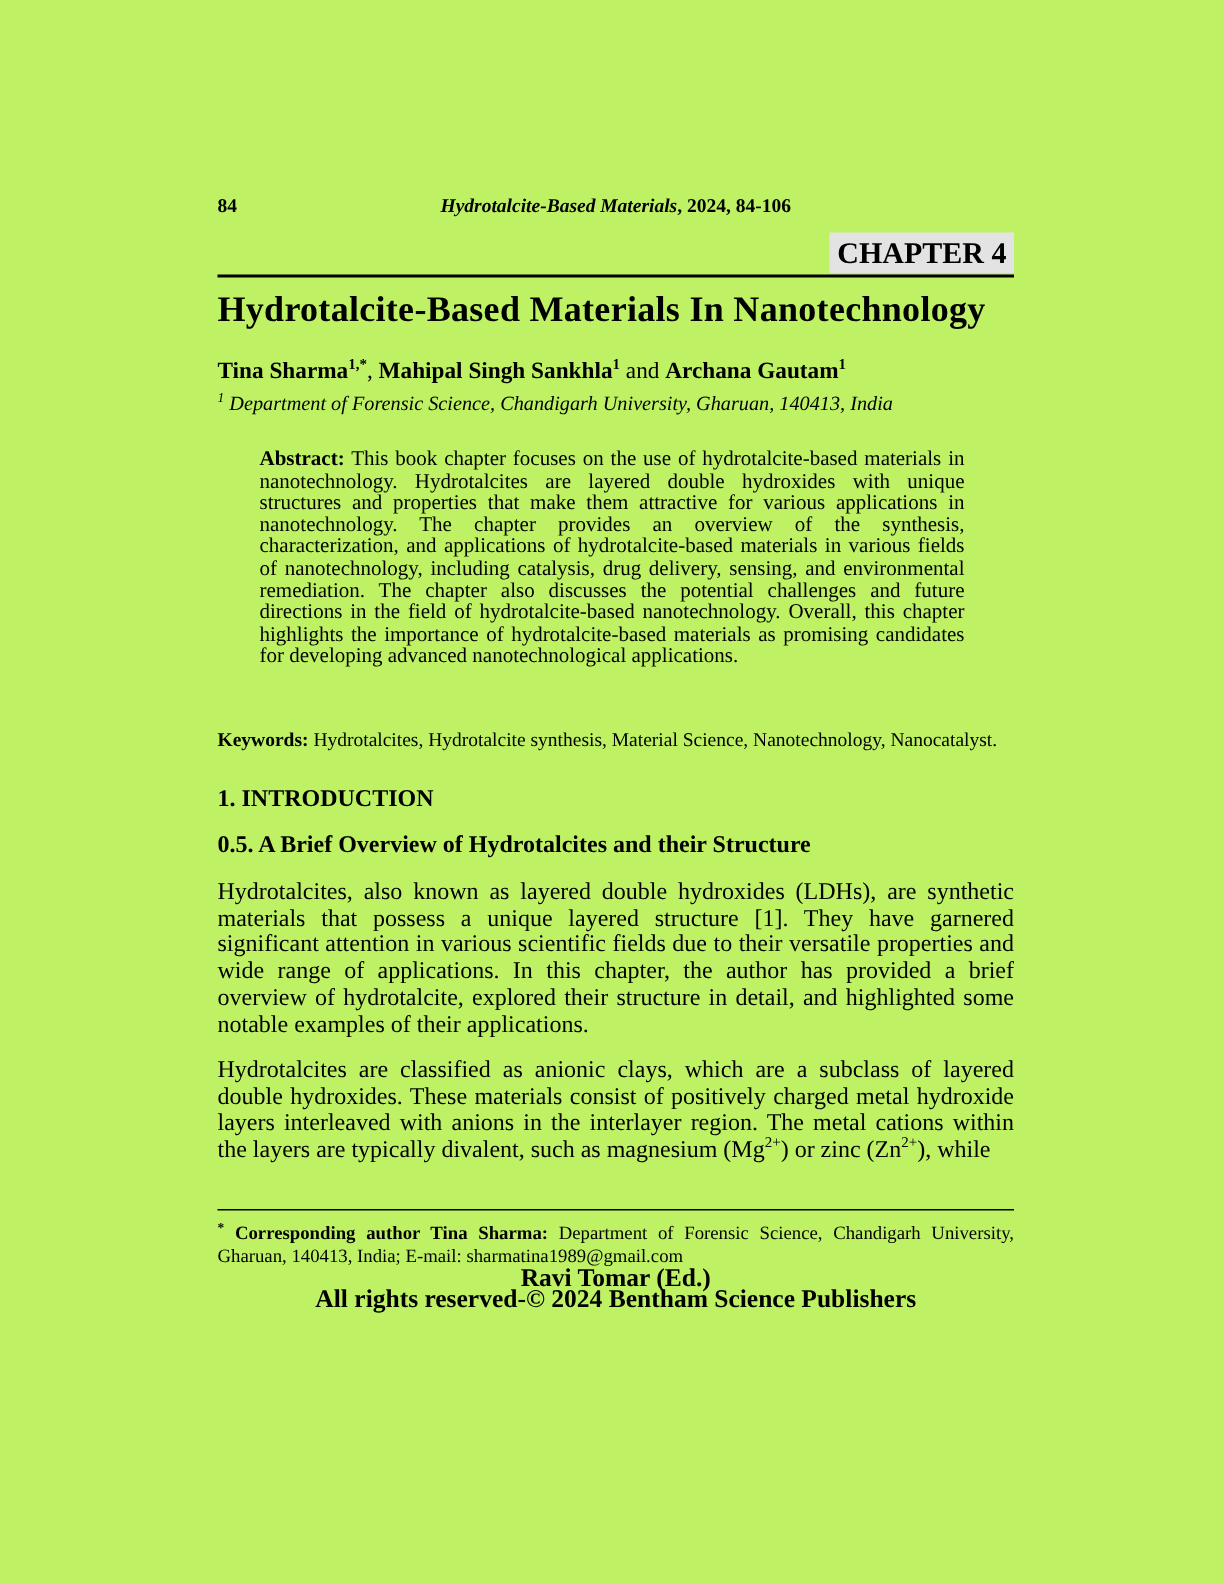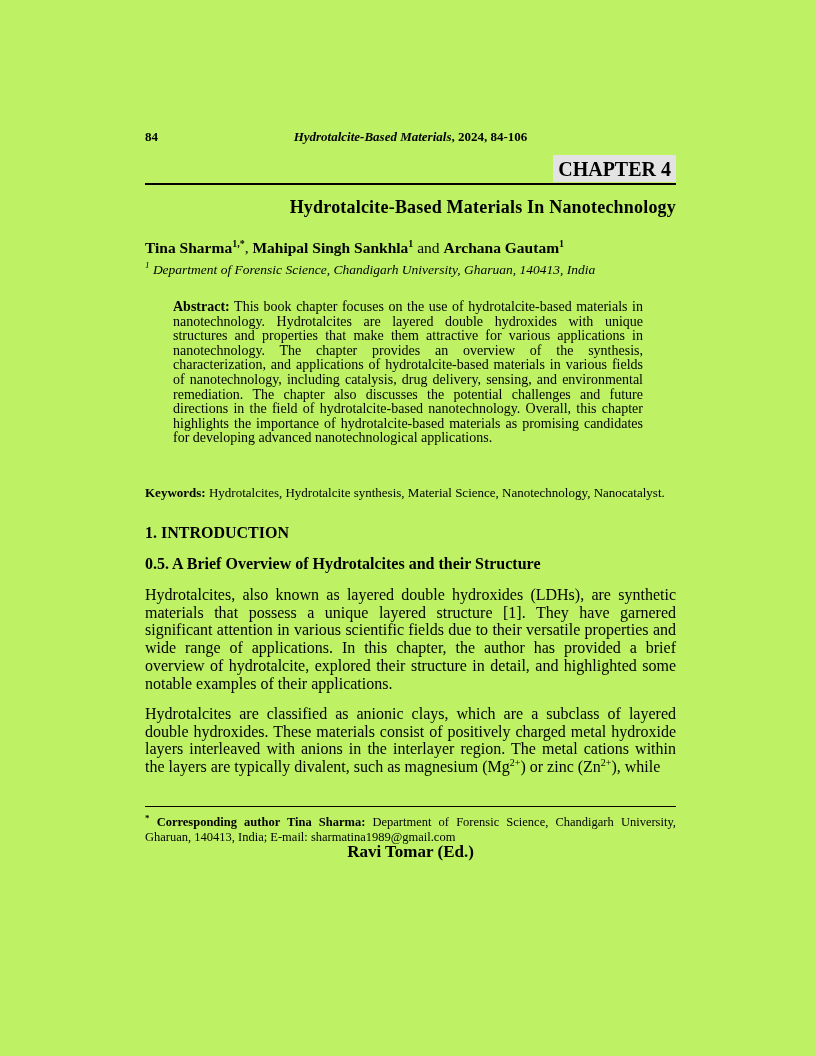--- a/index.html
+++ b/index.html
@@ -43,25 +43,24 @@
     background: #e3e3e3;
     font-size: 20px;
     font-weight: bold;
     line-height: 26px;
     padding: 1px 5px 0 5px;
   }
 
   
   .chapter-title {
     top: 194px;
-    font-size: 18px;
+    font-size: 24px;
     font-weight: bold;
     line-height: 27px;
     letter-spacing: 0.2px;
-    text-align: right;
   }
 
   
   .author-line {
     top: 234px;
     font-size: 15.5px;
     line-height: 19px;
   }
   .author-line .author-name { font-weight: bold; }
   .author-line sup { font-size: 10px; font-weight: bold; }
@@ -172,15 +171,16 @@
 
   <p class="abs content-left body-para p1" style="margin:0;">Hydrotalcites, also known as layered double hydroxides (LDHs), are synthetic materials that possess a unique layered structure [1]. They have garnered significant attention in various scientific fields due to their versatile properties and wide range of applications. In this chapter, the author has provided a brief overview of hydrotalcite, explored their structure in detail, and highlighted some notable examples of their applications.</p>
   <p class="abs content-left body-para p2" style="margin:0;"><span>Hydrotalcites are classified as anionic clays, which are a subclass of layered double hydroxides. These materials consist of positively charged metal hydroxide layers interleaved with anions in the interlayer region. The metal cations within the layers are typically divalent, such as magnesium (Mg</span><sup>2+</sup><span>) or zinc (Zn</span><sup>2+</sup><span>), while</span></p>
 
   <div class="abs content-left footnote-block">
     <sup>*</sup><span class="footnote-bold"> Corresponding author Tina Sharma:</span><span> Department of Forensic Science, Chandigarh University, Gharuan, 140413, India; E-mail: sharmatina1989@gmail.com</span>
   </div>
 
   <div class="abs content-left publisher-block">
     <div>Ravi Tomar (Ed.)</div>
+    <div>All rights reserved-© 2024 Bentham Science Publishers</div>
   </div>
 
 </div>
 
 </body></html>

